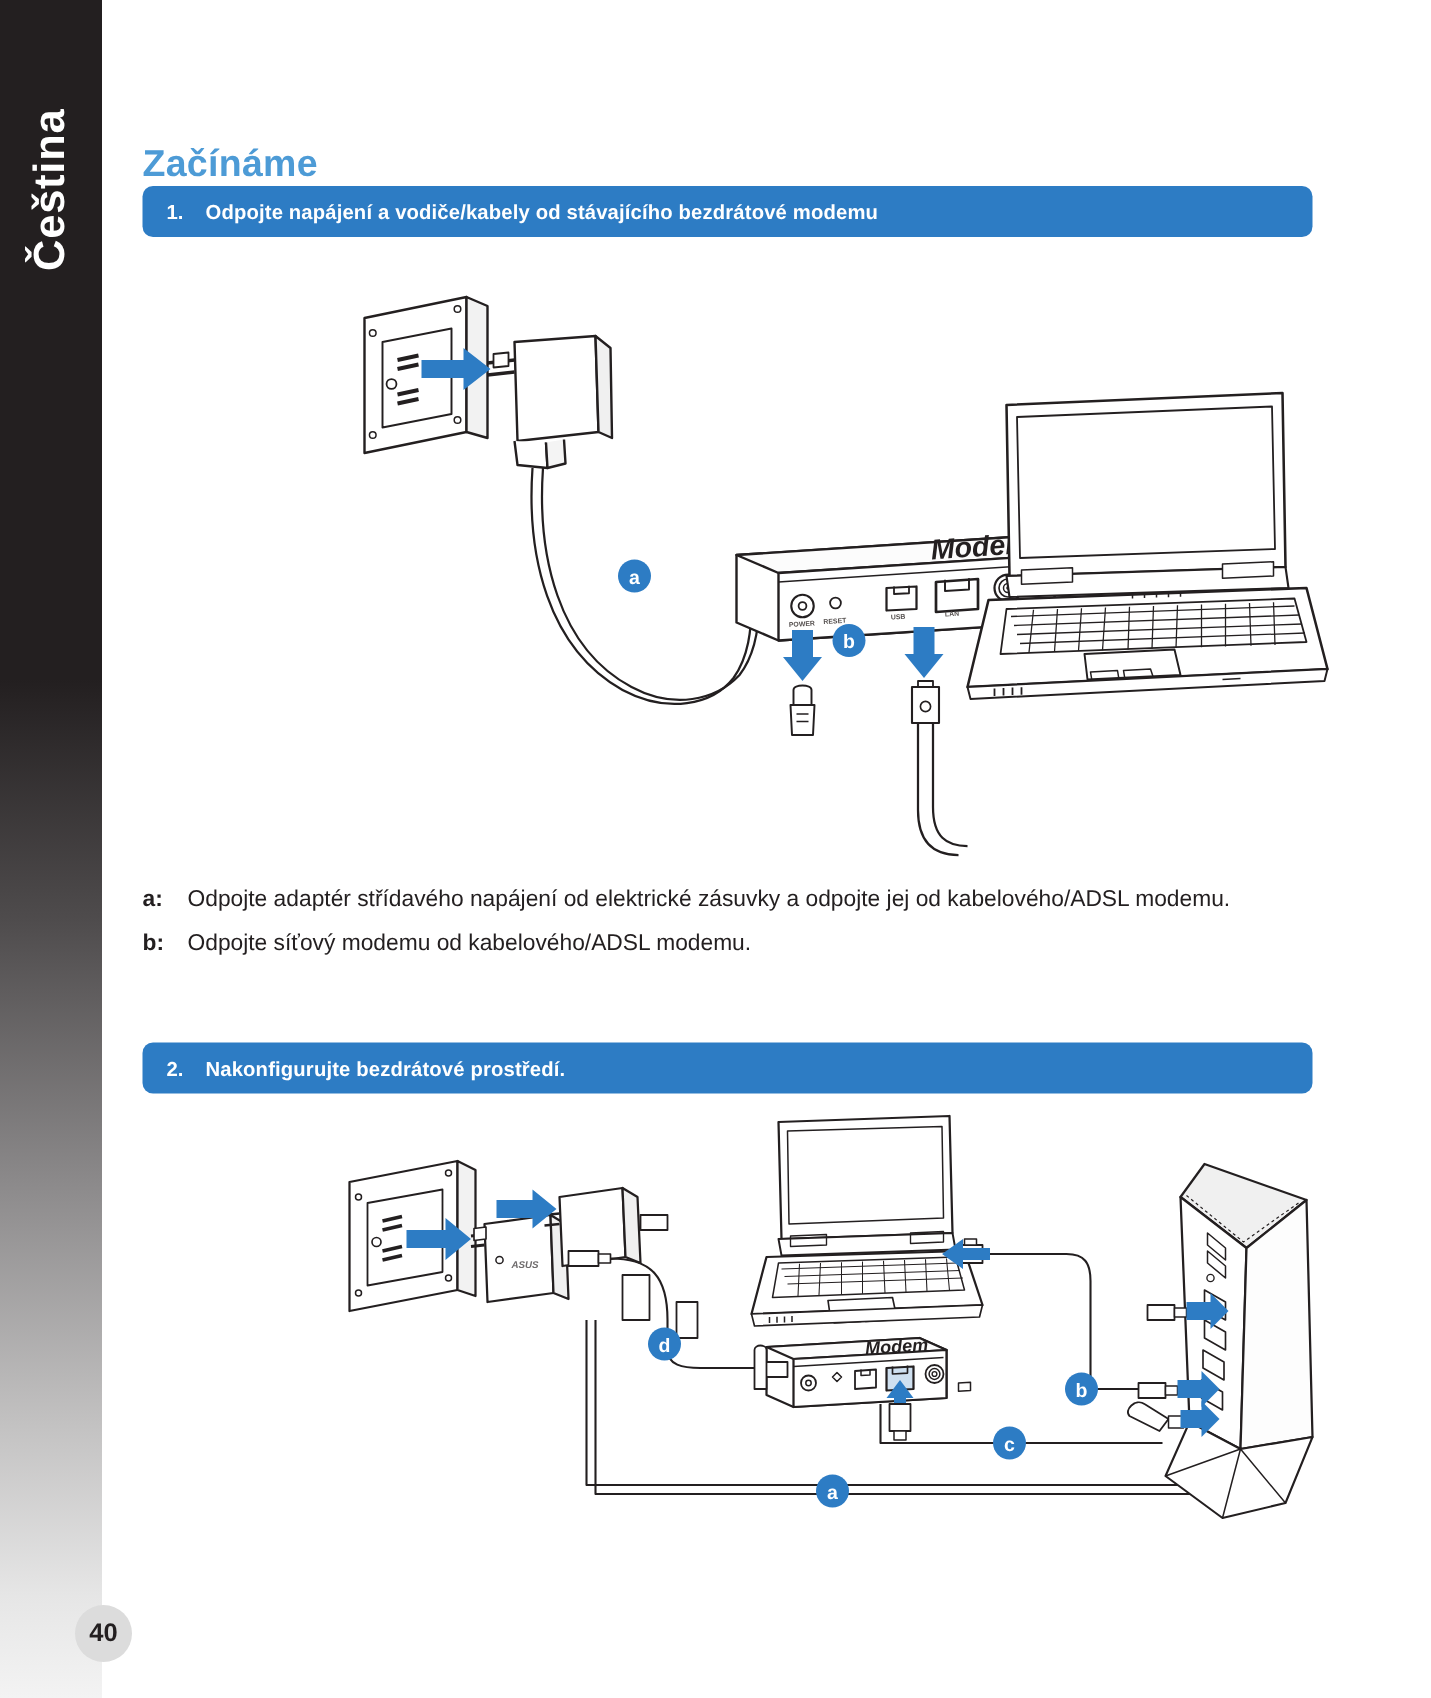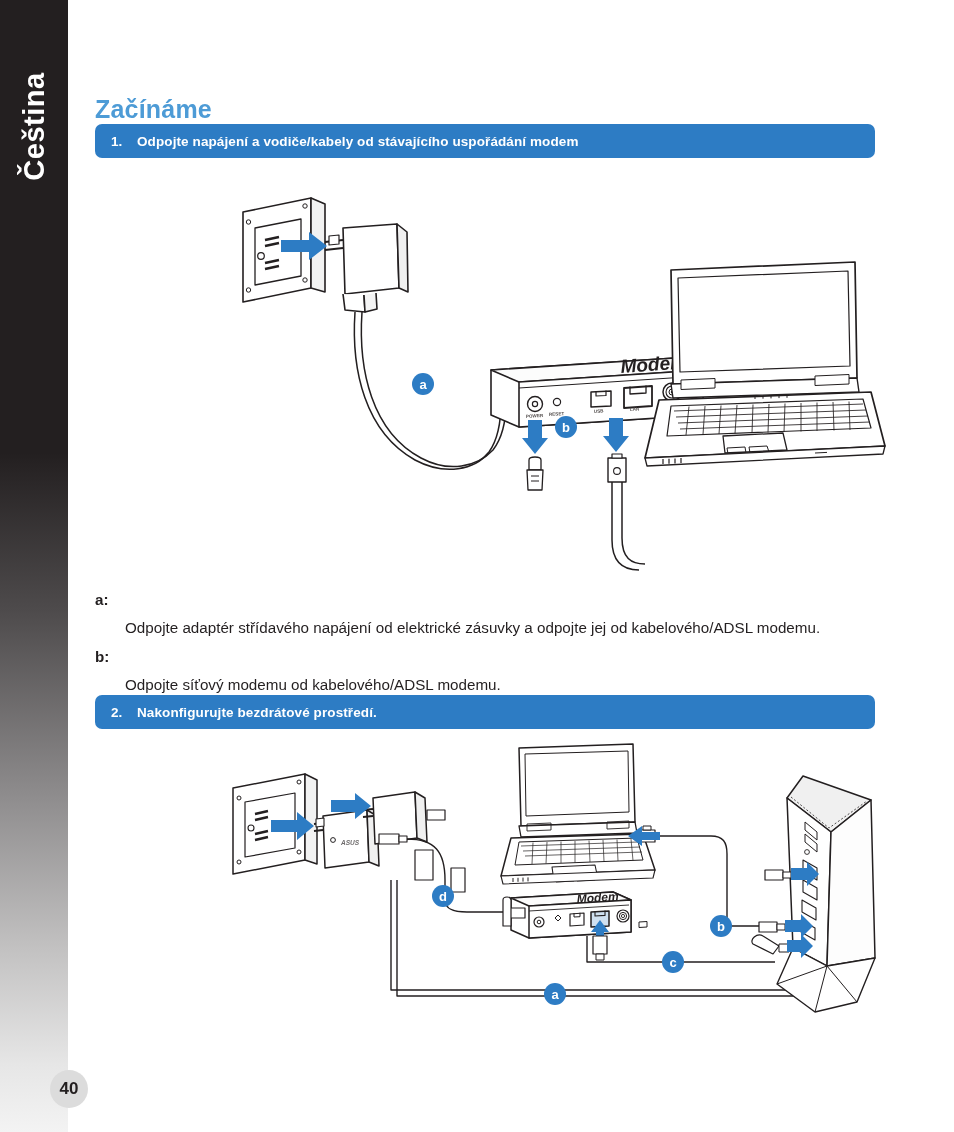--- a/index.html
+++ b/index.html
@@ -120,21 +120,21 @@
     position: absolute;
     left: 0;
     top: 590px;
     width: 780px;
     font-size: 15.2px;
     color: #231f20;
     line-height: 1.37;
   }
   .desc-item { display: flex; margin-bottom: 8px; }
   .desc-key { font-weight: bold; width: 30px; flex: 0 0 30px; }
-  .desc-val { flex: 1; margin-top: 28px; }
+  .desc-val { flex: 1; }
 
   
   .figure { position: absolute; }
   #figure-1 { left: 20px; top: 170px; width: 760px; height: 310px; }
   #figure-2 { left: 20px; top: 740px; width: 760px; height: 300px; }
 
   .badge {
     position: absolute;
     width: 22px; height: 22px;
     border-radius: 50%;
@@ -157,21 +157,21 @@
 </div>
 
 <div id="page-number">40</div>
 
 <div id="content">
 
   <h1 id="page-title">Začínáme</h1>
 
   <div class="step-bar" id="step-1-bar">
     <span class="num">1.</span>
-    <span class="txt">Odpojte napájení a vodiče/kabely od stávajícího uspořádání modem</span>
+    <span class="txt">Odpojte napájení a vodiče/kabely od stávajícího bezdrátové modemu</span>
   </div>
 
   <div class="figure" id="figure-1">
     <svg width="760" height="310" viewBox="0 0 760 310">
       <g fill="none" stroke="#231f20" stroke-width="1.6" stroke-linejoin="round">
 
         <g>
           <path d="M128 42 L196 28 L196 118 L128 132 Z" fill="#fff"></path>
           <path d="M196 28 L210 34 L210 122 L196 118 Z" fill="#f2f2f2"></path>
           <path d="M140 58 L186 49 L186 106 L140 115 Z" fill="#fff" stroke-width="1.3"></path>

